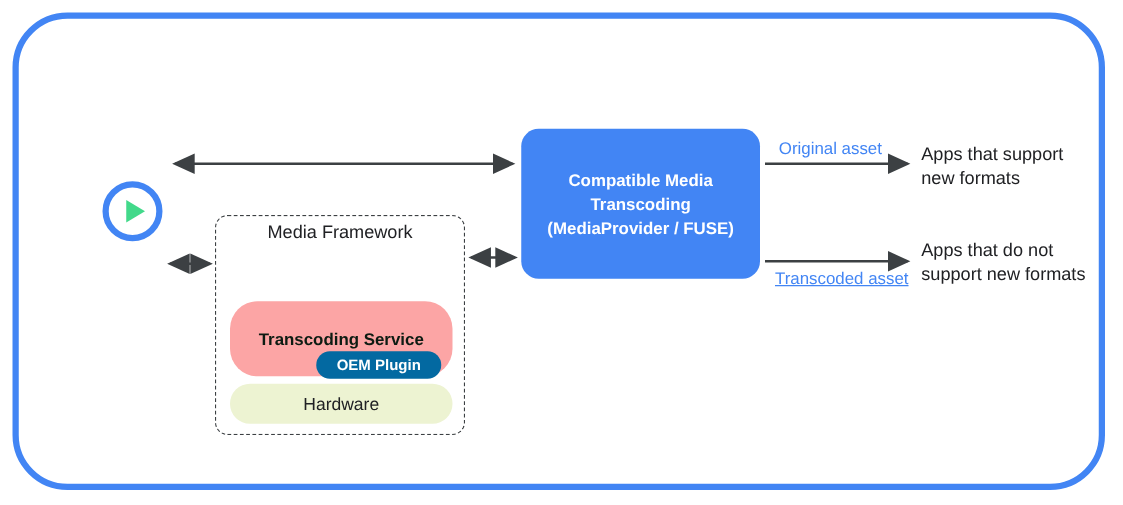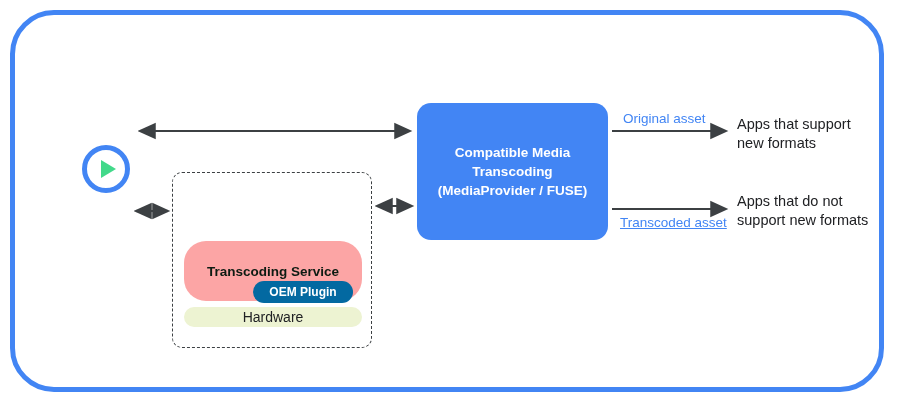--- a/index.html
+++ b/index.html
@@ -101,21 +101,21 @@
     height: 32px;
     background: #42d98a;
   }
   #mf-transcoding-service {
     top: 68px;
     height: 60px;
     background: #fca5a5;
   }
   #mf-hardware {
     top: 134px;
-    height: 20px;
+    height: 32px;
     background: #edf3d2;
     font-weight: normal;
     font-size: 14px;
     color: #202124;
   }
   #mf-oem-plugin {
     position: absolute;
     left: 80px;
     top: 108px;
     width: 100px;
@@ -130,21 +130,21 @@
     justify-content: center;
     box-sizing: border-box;
   }
 
   
   #cmt-box {
     position: absolute;
     left: 417px;
     top: 103px;
     width: 191px;
-    height: 137px;
+    height: 120px;
     background: #4285f4;
     border-radius: 14px;
     box-sizing: border-box;
     display: flex;
     align-items: center;
     justify-content: center;
     text-align: center;
     color: #ffffff;
     font-weight: bold;
     font-size: 13.5px;
@@ -221,20 +221,21 @@
     </g>
   </svg>
 
   <div id="video-source">
     <div id="play-icon-circle">
       <span class="tri"></span>
     </div>
   </div>
 
   <div id="media-framework">
+    <div id="media-framework-title">Media Framework</div>
 
 
     <div class="mf-box" id="mf-transcoding-service">Transcoding Service</div>
 
     <div id="mf-oem-plugin">OEM Plugin</div>
 
     <div class="mf-box" id="mf-hardware">Hardware</div>
   </div>
 
   <div id="cmt-box">Compatible Media

